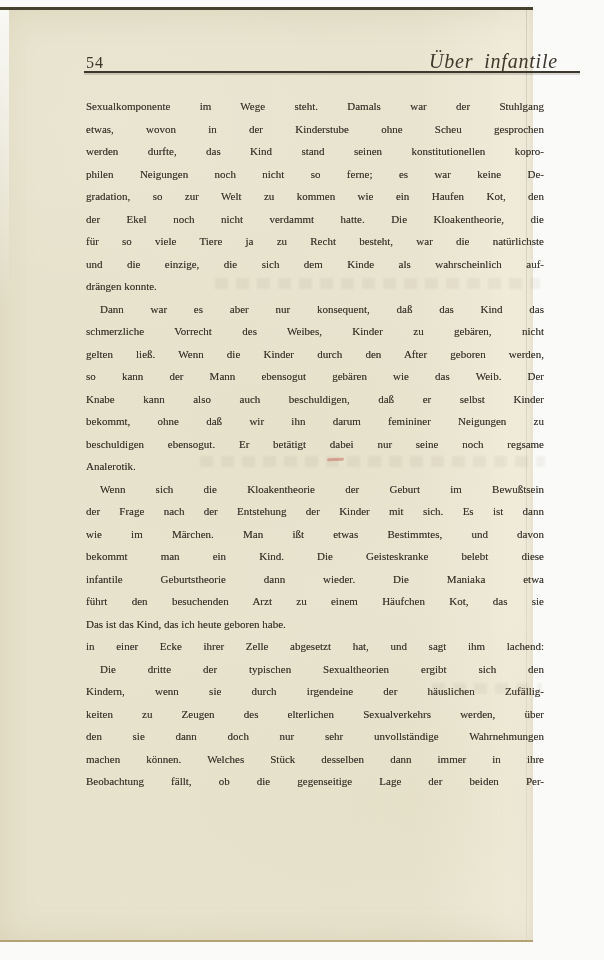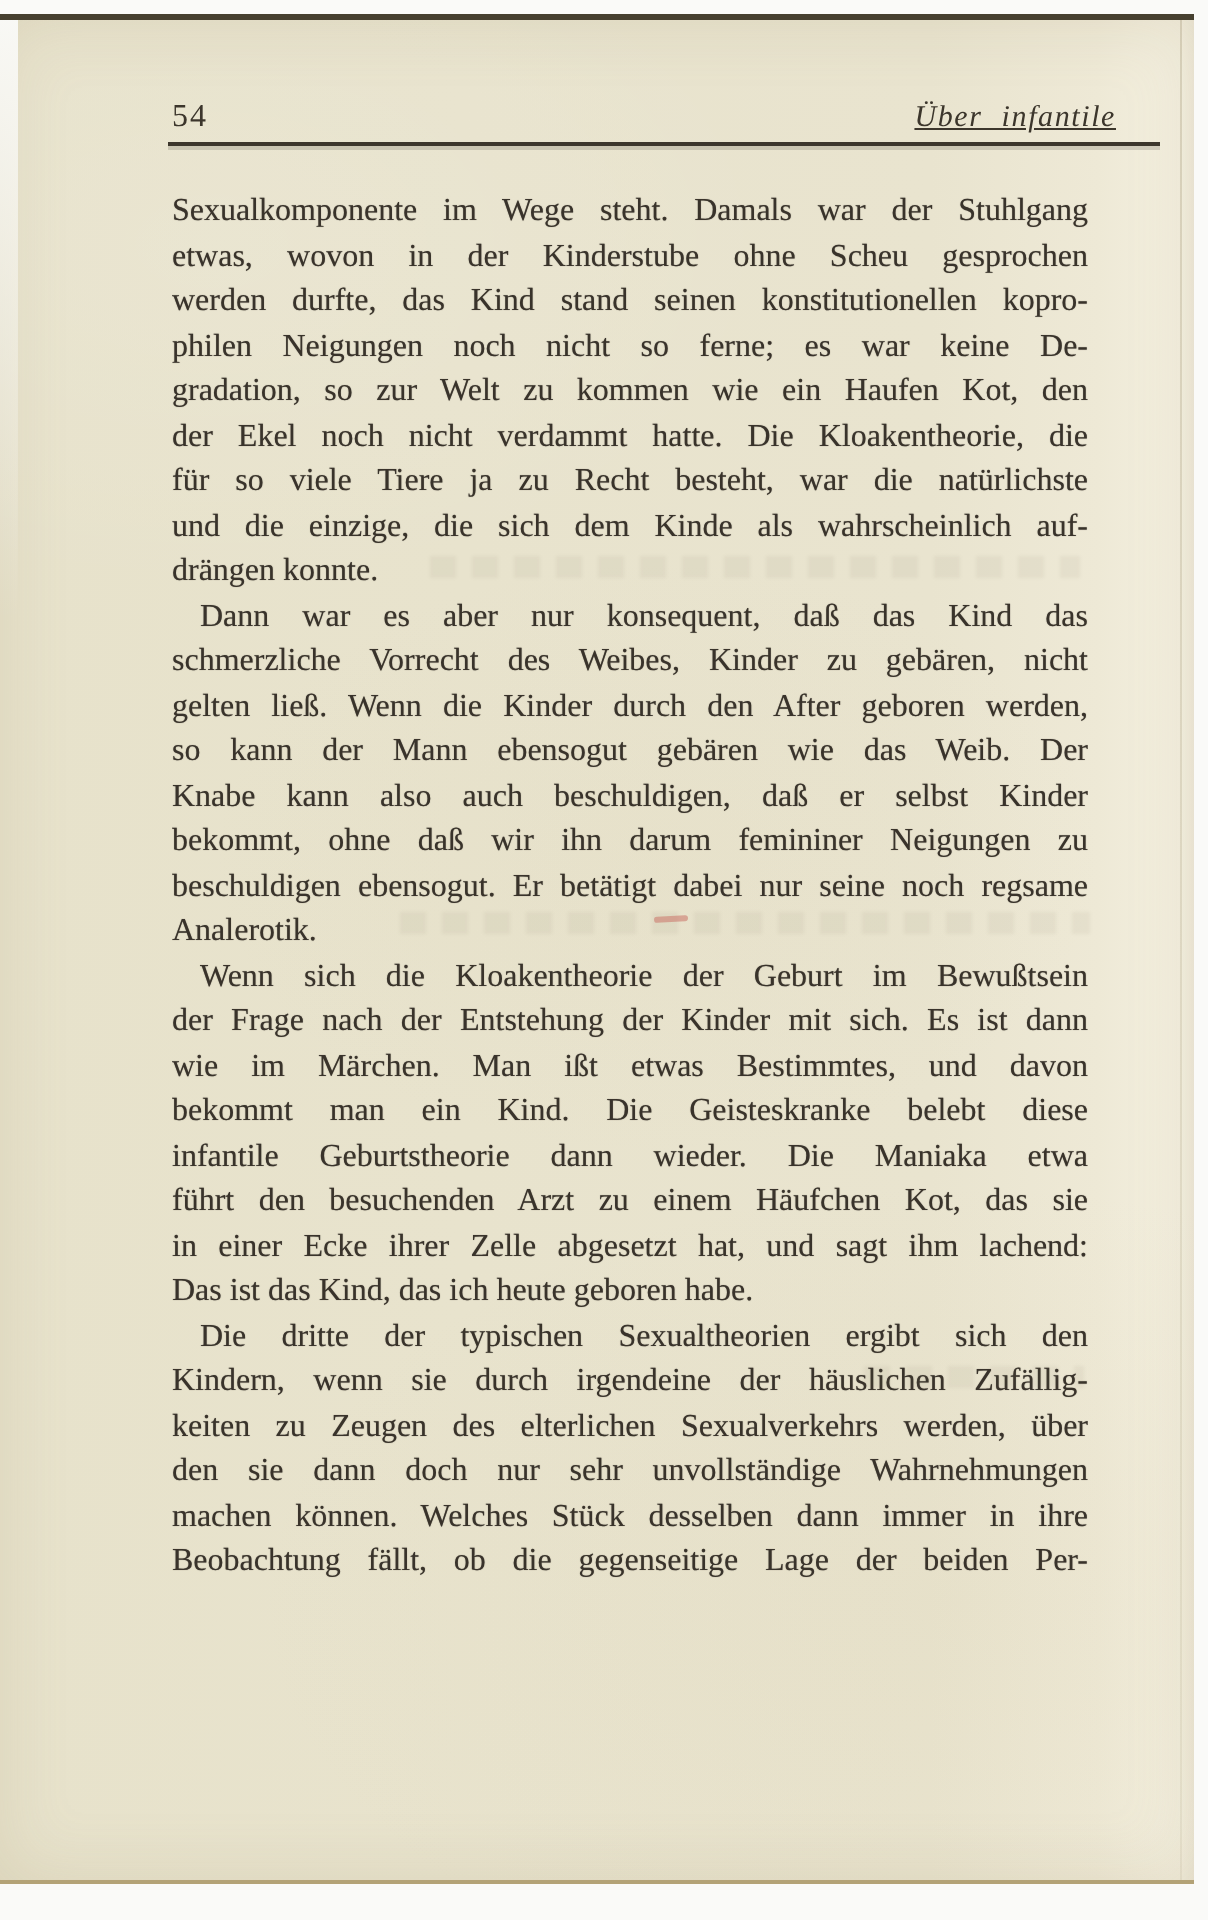--- a/index.html
+++ b/index.html
@@ -15,21 +15,21 @@
     position: relative;
     width: 604px;
     height: 960px;
     background: #fafaf8;
   }
   
   .sheet {
     position: absolute;
     left: 0;
     top: 7px;
-    width: 597px;
+    width: 533px;
     height: 935px;
     box-sizing: border-box;
     border-top: 3px solid #46402f;
     border-bottom: 2px solid #b3a276;
     background:
       radial-gradient(ellipse 420px 260px at 18% 12%, rgba(255,255,255,0.10), rgba(255,255,255,0) 70%),
       radial-gradient(ellipse 500px 300px at 80% 85%, rgba(205,192,150,0.10), rgba(205,192,150,0) 70%),
       radial-gradient(ellipse 300px 200px at 55% 45%, rgba(210,198,160,0.08), rgba(210,198,160,0) 75%),
       linear-gradient(90deg, #e7e2cb 0%, #e9e4cf 78%, #eee9d6 92%, #f4f0e0 99%, #efeada 100%);
     box-shadow: inset 0 0 34px rgba(160,145,105,0.18);
@@ -60,42 +60,41 @@
     justify-content: space-between;
     align-items: baseline;
     color: #3c362c;
   }
   .page-number {
     font-size: 16px;
     letter-spacing: 1px;
   }
   .head-title {
     font-style: italic;
-    font-size: 15px;
+    font-size: 20px;
     letter-spacing: 0.8px;
     word-spacing: 5px;
-    text-decoration: underline;
   }
   .head-rule {
     position: absolute;
     left: 84px;
     top: 61px;
     width: 496px;
     height: 2px;
     background: #3c362c;
     box-shadow: 0 2px 0 rgba(60,54,44,0.18);
   }
   
   .page-body {
     position: absolute;
     left: 86px;
     top: 85px;
     width: 458px;
     color: #39332b;
-    font-size: 16px;
+    font-size: 11px;
     line-height: 22.5px;
     text-shadow: 0 0 0.5px rgba(57,51,43,0.55);
   }
   .para { margin: 0; padding: 0; }
   .line {
     height: 22.5px;
     text-align: justify;
     text-align-last: justify;
     white-space: normal;
     overflow: hidden;
@@ -164,22 +163,22 @@
         <div class="line">beschuldigen ebensogut. Er betätigt dabei nur seine noch regsame</div>
         <div class="line short">Analerotik.</div>
       </div>
       <div class="para">
         <div class="line indent">Wenn sich die Kloakentheorie der Geburt im Bewußtsein</div>
         <div class="line">der Frage nach der Entstehung der Kinder mit sich. Es ist dann</div>
         <div class="line">wie im Märchen. Man ißt etwas Bestimmtes, und davon</div>
         <div class="line">bekommt man ein Kind. Die Geisteskranke belebt diese</div>
         <div class="line">infantile Geburtstheorie dann wieder. Die Maniaka etwa</div>
         <div class="line">führt den besuchenden Arzt zu einem Häufchen Kot, das sie</div>
+        <div class="line short">Das ist das Kind, das ich heute geboren habe.</div>
         <div class="line">in einer Ecke ihrer Zelle abgesetzt hat, und sagt ihm lachend:</div>
-        <div class="line short">Das ist das Kind, das ich heute geboren habe.</div>
       </div>
       <div class="para">
         <div class="line indent">Die dritte der typischen Sexualtheorien ergibt sich den</div>
         <div class="line">Kindern, wenn sie durch irgendeine der häuslichen Zufällig-</div>
         <div class="line">keiten zu Zeugen des elterlichen Sexualverkehrs werden, über</div>
         <div class="line">den sie dann doch nur sehr unvollständige Wahrnehmungen</div>
         <div class="line">machen können. Welches Stück desselben dann immer in ihre</div>
         <div class="line">Beobachtung fällt, ob die gegenseitige Lage der beiden Per-</div>
       </div>
     </div>

